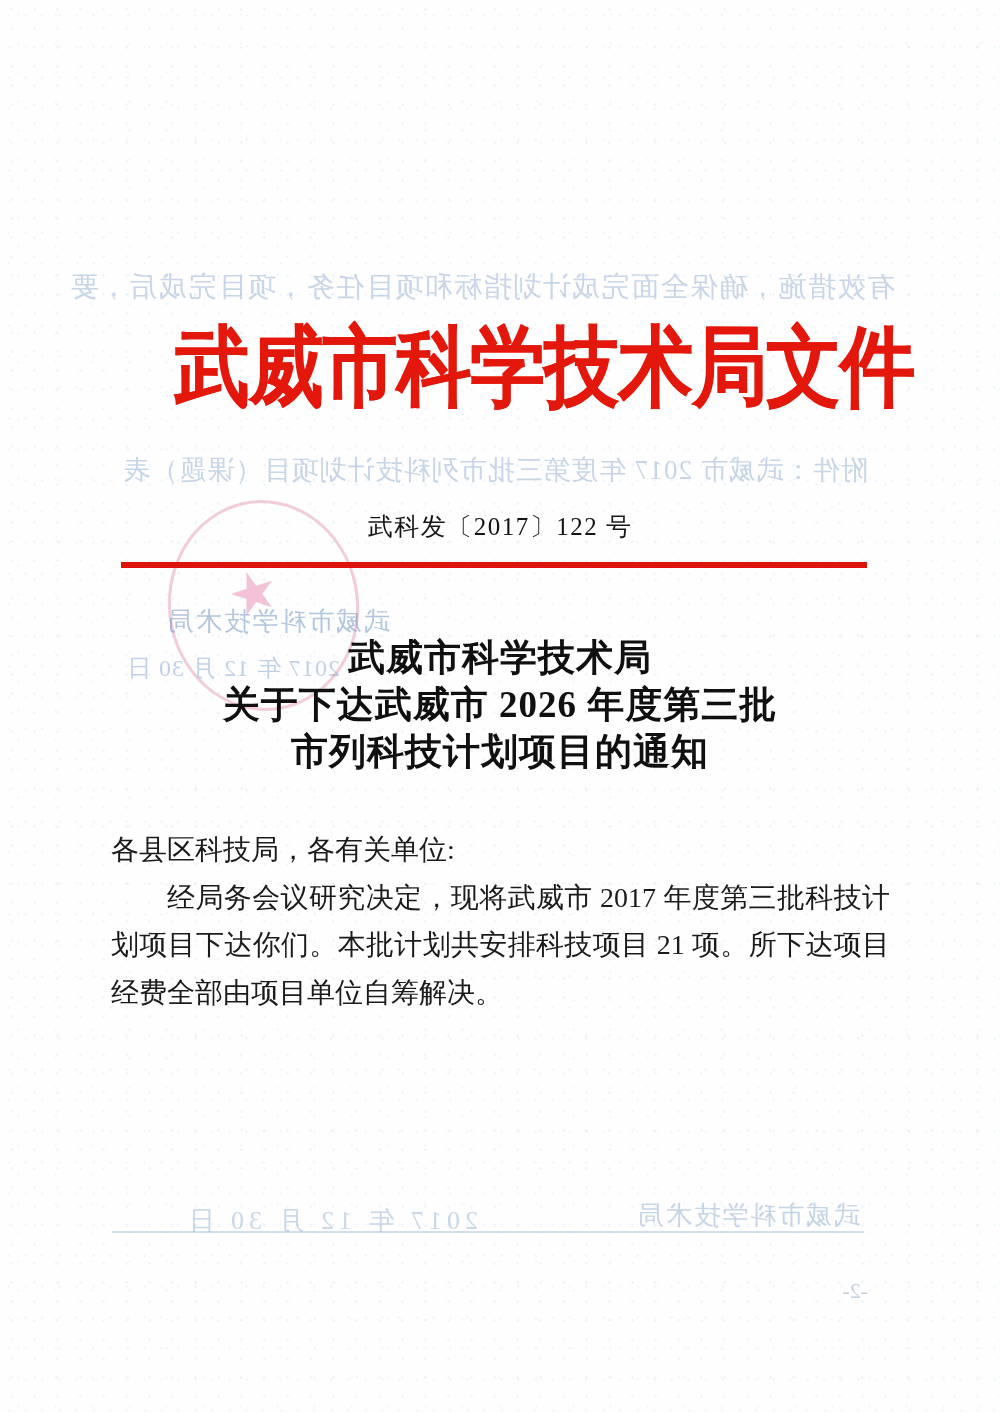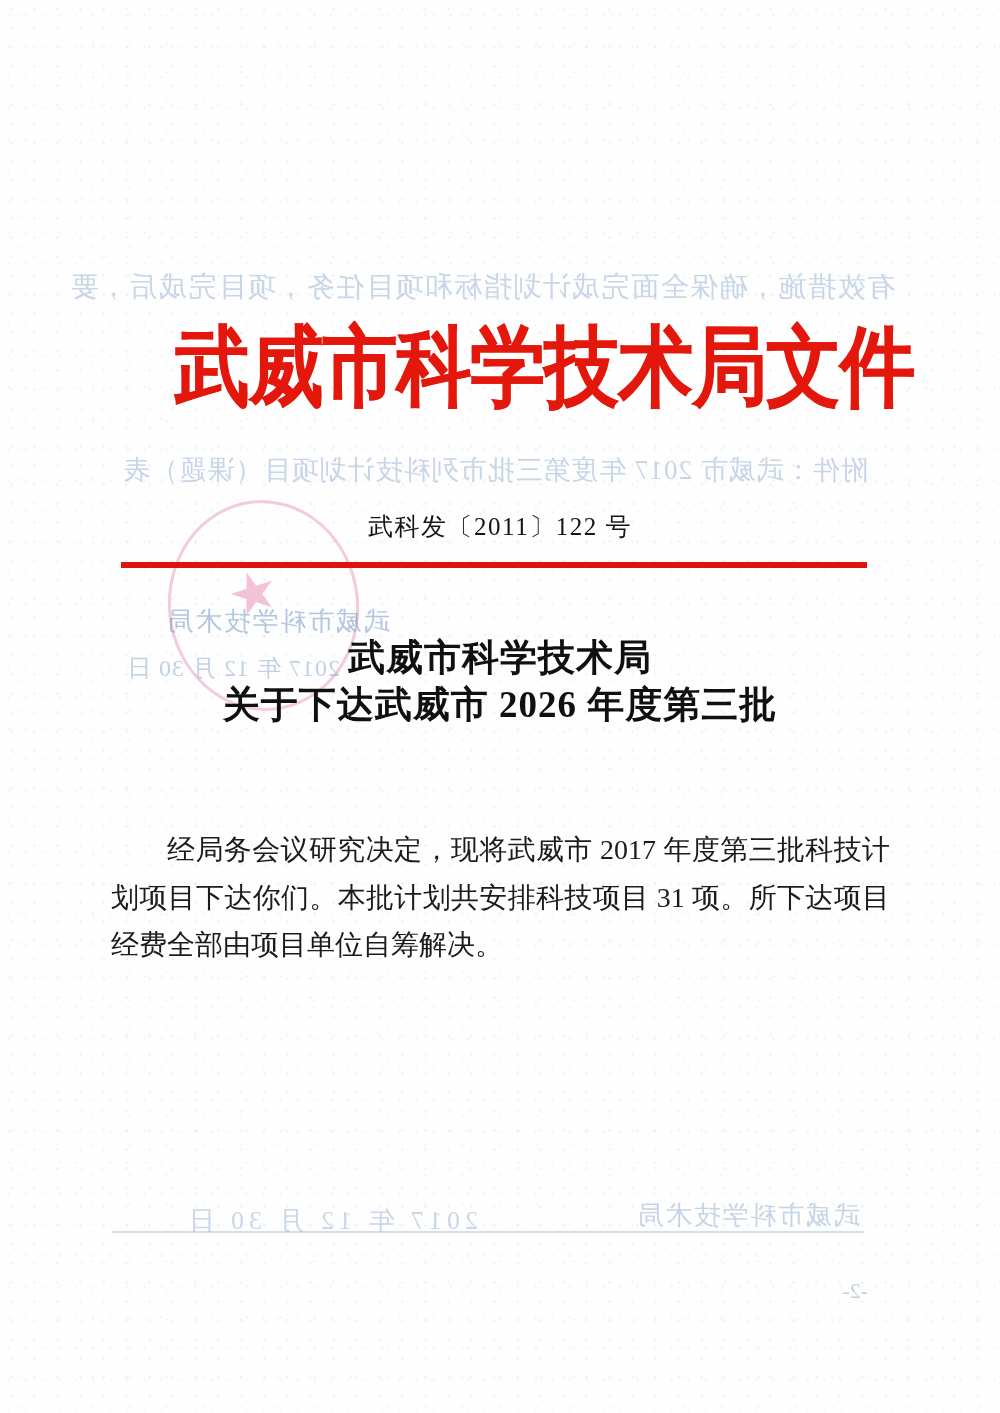--- a/index.html
+++ b/index.html
@@ -147,31 +147,33 @@
   <div class="abs seal-ring"></div>
   <div class="abs seal-star">★</div>
 
   <div class="abs bleed bleed-seal-agency mirrored">武威市科学技术局</div>
   <div class="abs bleed bleed-seal-date mirrored">2017 年 12 月 30 日</div>
 
   <div class="abs red-header">
     <span class="squeeze">武威市科学技术局文件</span>
   </div>
 
-  <div class="abs doc-number">武科发〔2011〕122 号</div>
+  <div class="abs doc-number">武科发〔2017〕122 号</div>
 
   <div class="abs red-rule"></div>
 
   <div class="abs title-block">
     <div>武威市科学技术局</div>
     <div>关于下达武威市 2026 年度第三批</div>
+    <div>市列科技计划项目的通知</div>
   </div>
 
   <div class="abs body-block">
-    <p class="para">经局务会议研究决定，现将武威市 2017 年度第三批科技计划项目下达你们。本批计划共安排科技项目 31 项。所下达项目经费全部由项目单位自筹解决。</p>
+    <p>各县区科技局，各有关单位:</p>
+    <p class="para">经局务会议研究决定，现将武威市 2017 年度第三批科技计划项目下达你们。本批计划共安排科技项目 21 项。所下达项目经费全部由项目单位自筹解决。</p>
   </div>
 
   <div class="abs bleed bleed-bottom-agency mirrored">武威市科学技术局</div>
   <div class="abs bleed bleed-bottom-date mirrored">2017 年 12 月 30 日</div>
   <div class="abs bleed-bottom-rule"></div>
   <div class="abs bleed bleed-page-num mirrored">-2-</div>
 
 </div>
 
 </body></html>

